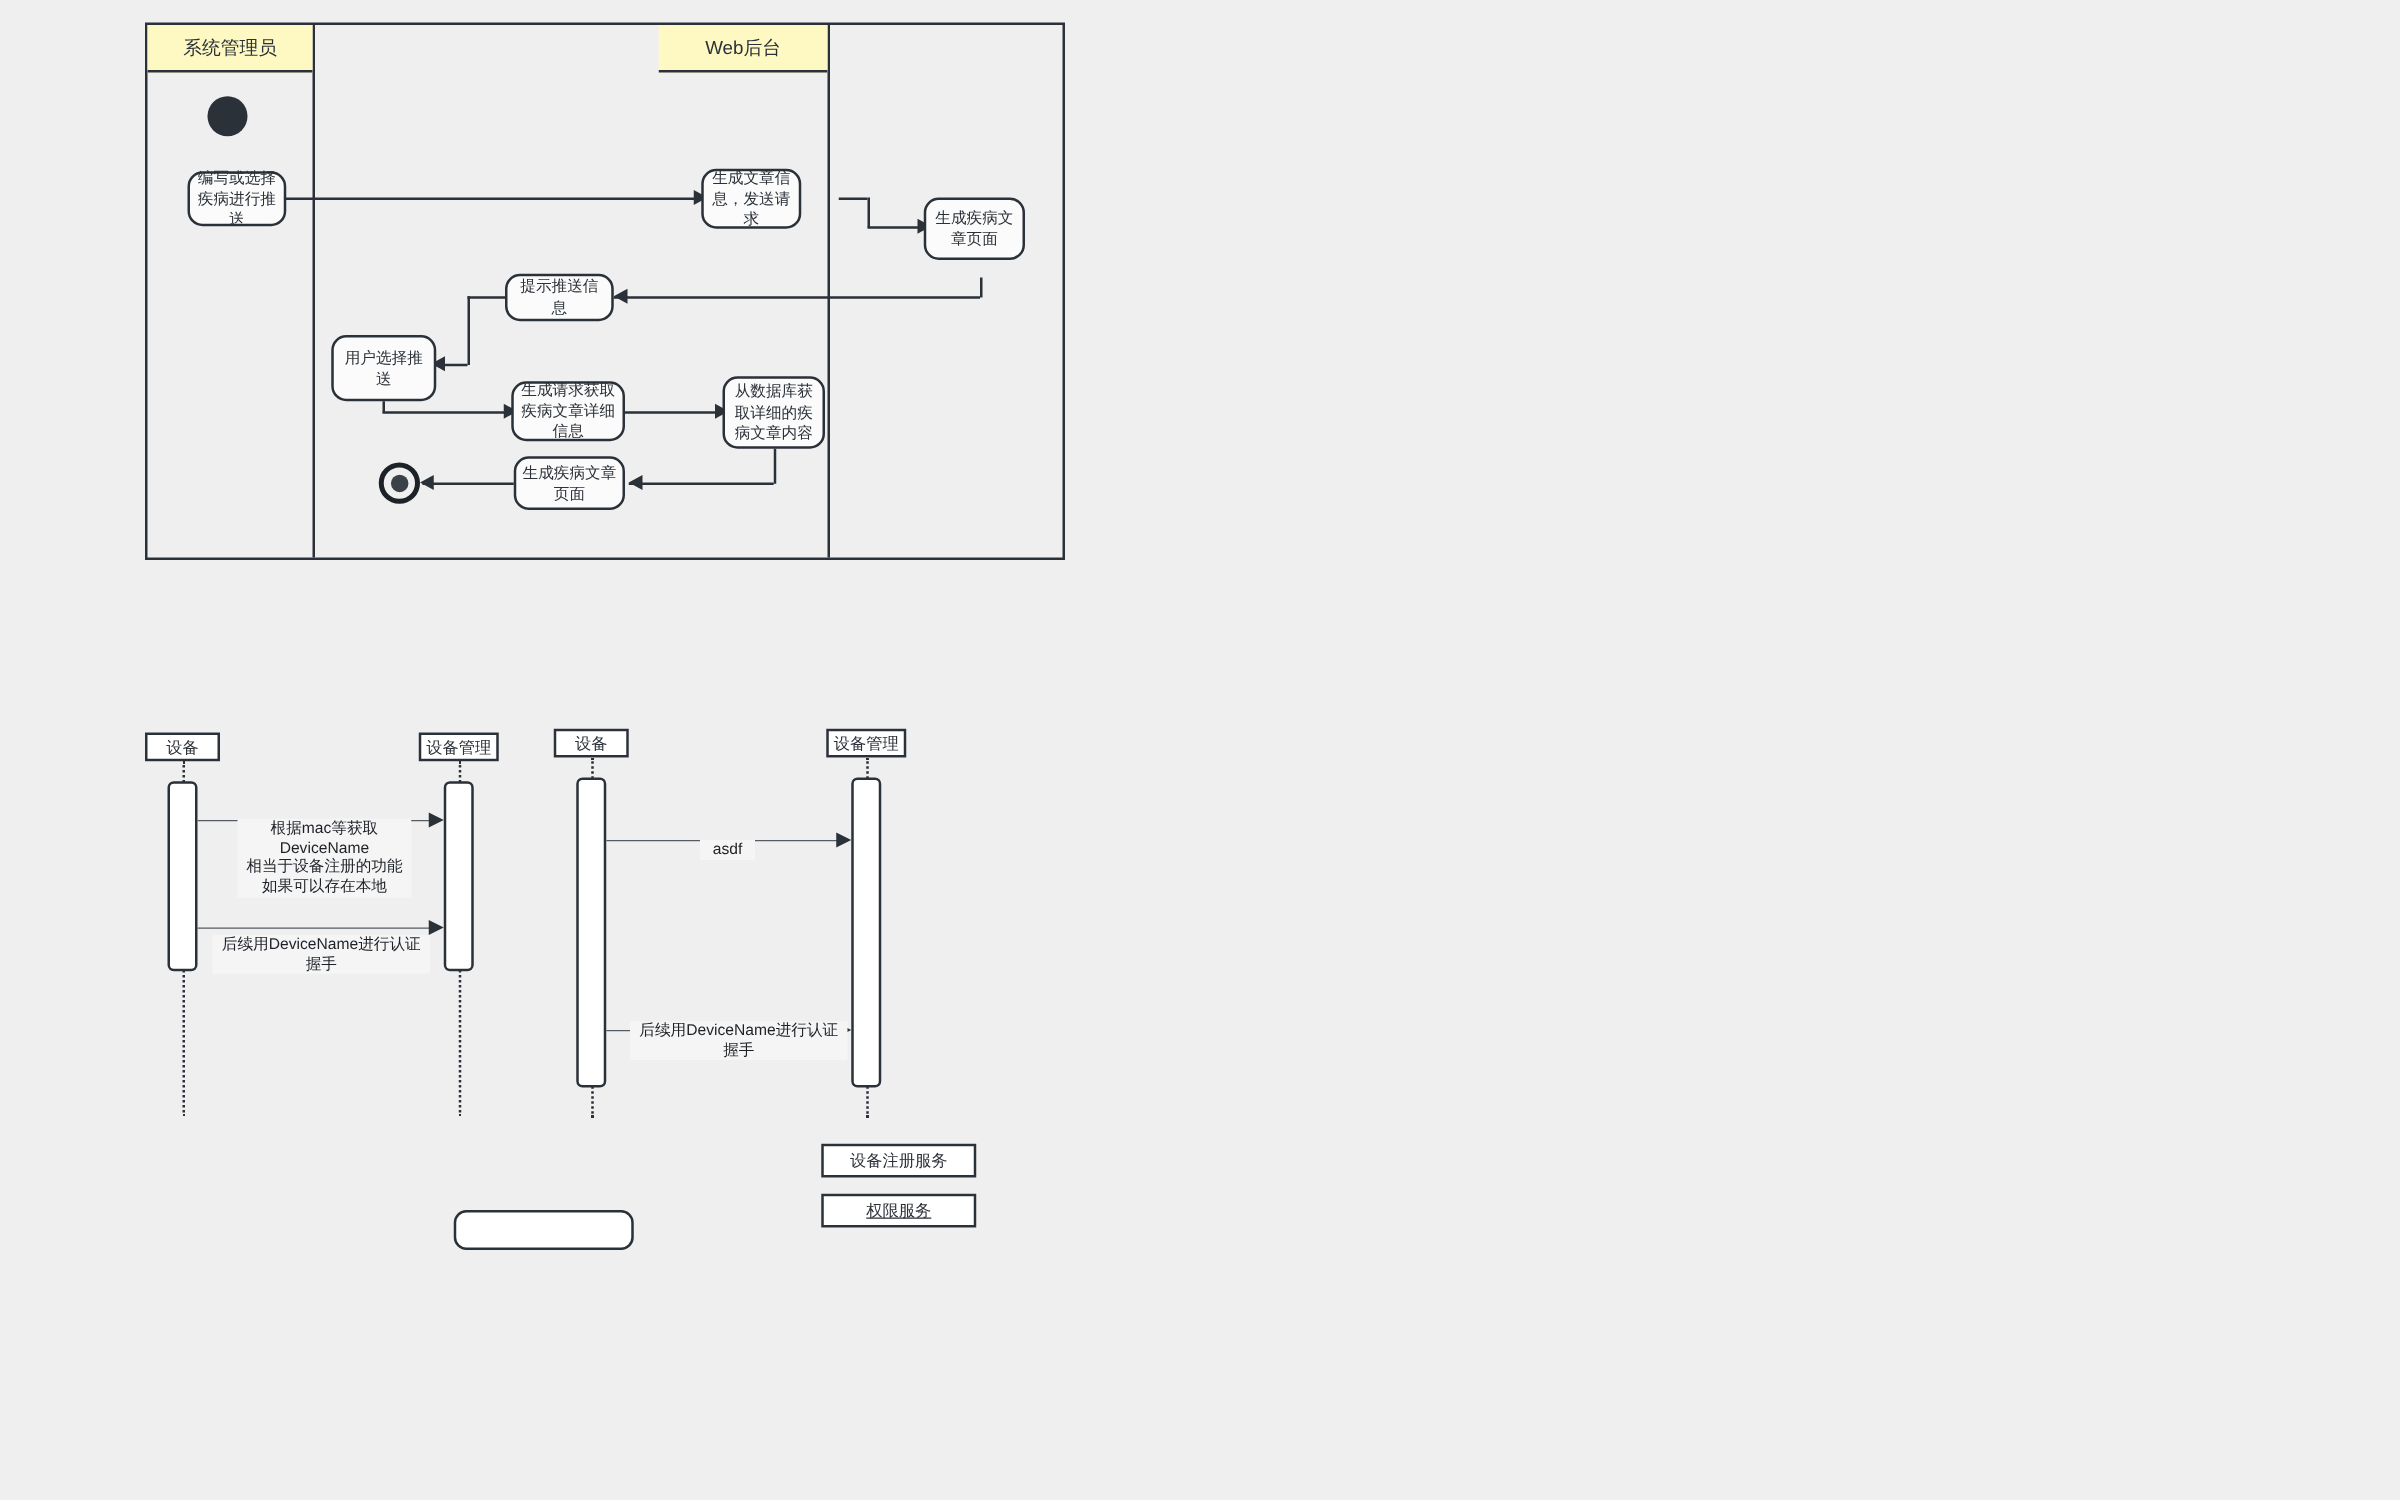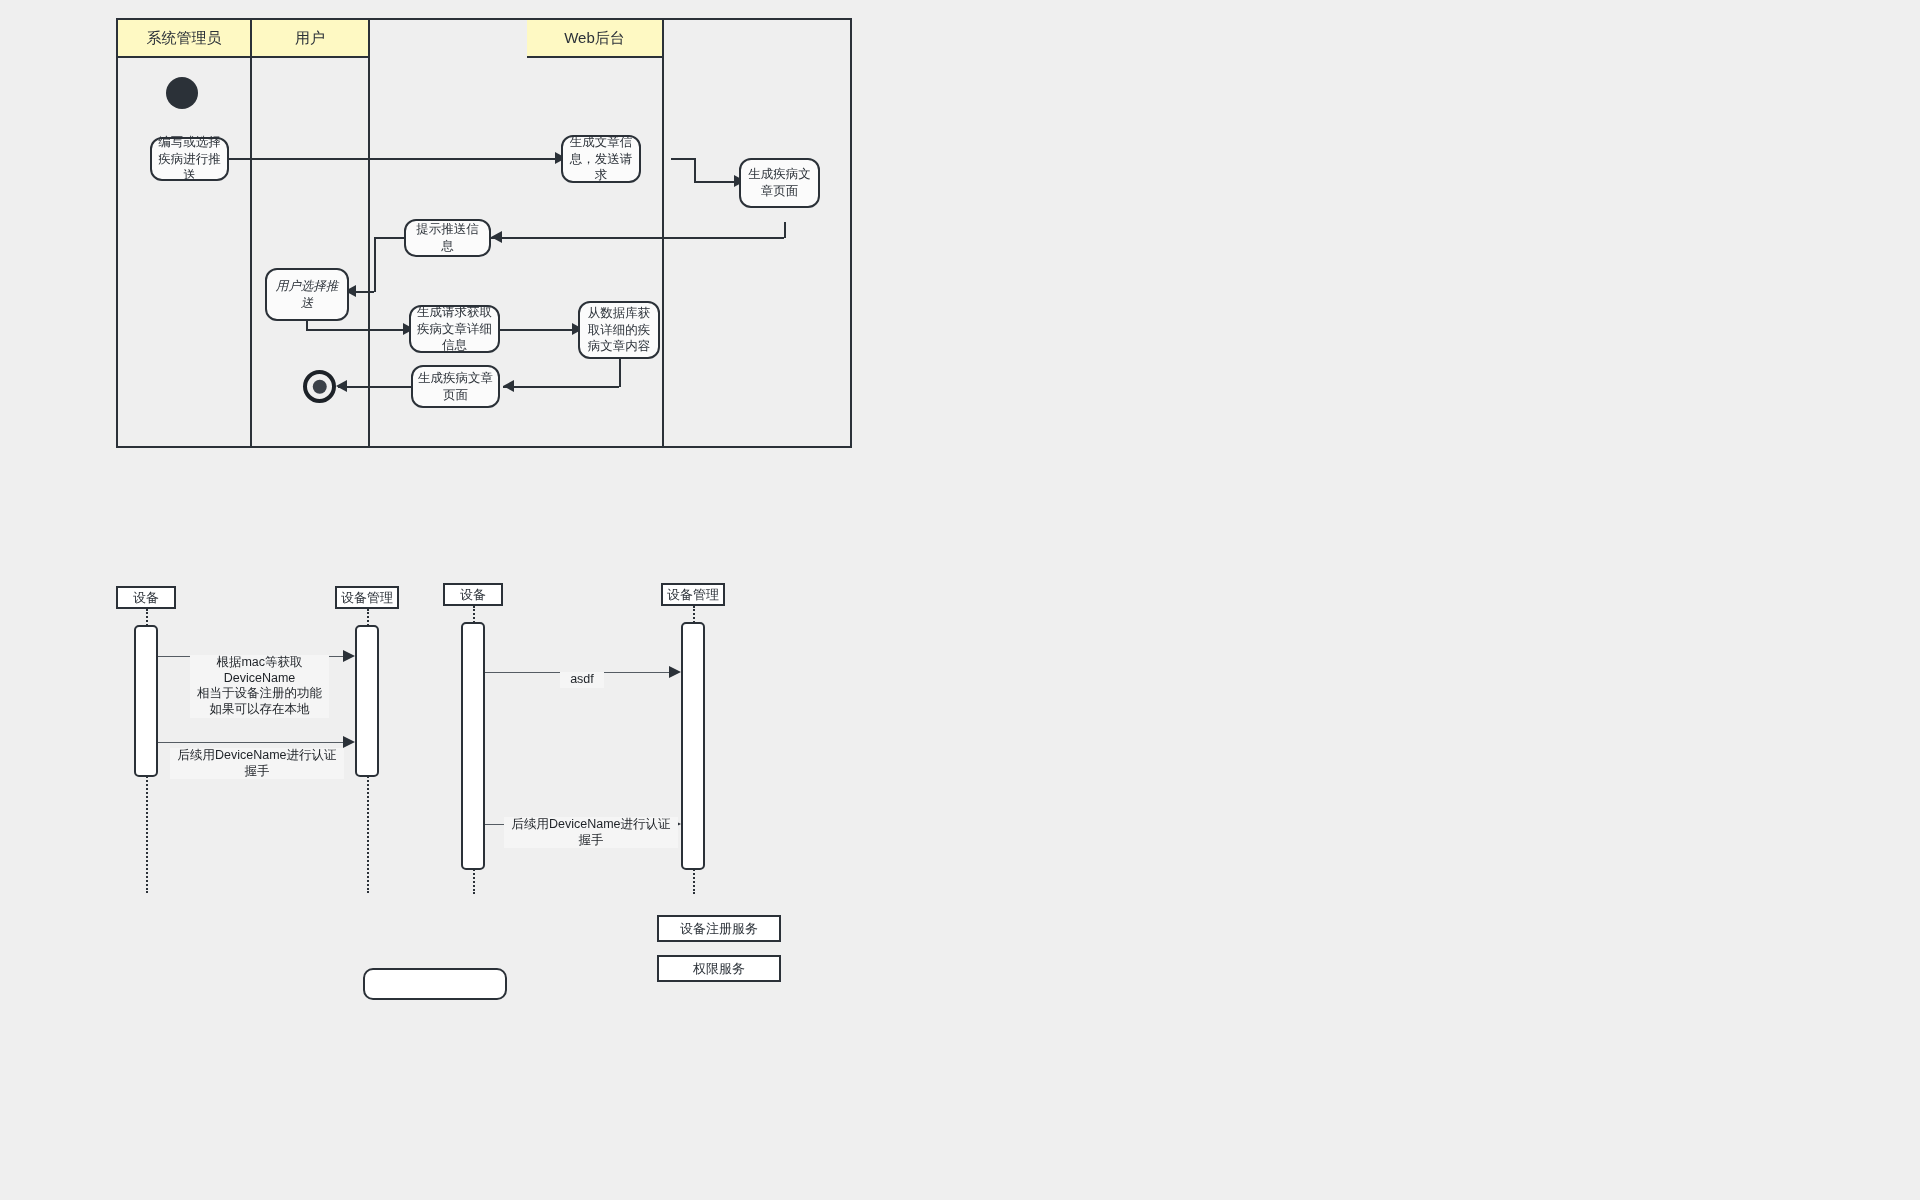--- a/index.html
+++ b/index.html
@@ -165,23 +165,20 @@
 </head>
 <body>
 
 <div id="canvas">
 
   <div class="swimlane-frame" style="left:116px; top:18px; width:736px; height:430px;">
 
     <div class="lane-col" style="left:0; width:134px;">
       <div class="lane-header">系统管理员</div>
     </div>
-    <div class="lane-col" style="left:134px; width:118px;">
-      <div class="lane-header">用户</div>
-    </div>
     <div class="lane-col" style="left:409px; width:137px;">
       <div class="lane-header">Web后台</div>
     </div>
 
     <div class="edge-h" style="left:102px; top:138px; width:341px;"></div>
     <div class="arrow arrow-r" style="left:437px; top:132px;"></div>
 
     <div class="edge-h" style="left:553px; top:138px; width:23px;"></div>
     <div class="edge-v" style="left:576px; top:138px; height:24px;"></div>
     <div class="edge-h" style="left:576px; top:161px; width:45px;"></div>
@@ -213,21 +210,21 @@
     <div class="start-node" style="left:48px; top:57px; width:32px; height:32px;"></div>
 
     <div class="act-node" style="left:32px; top:117px; width:79px; height:44px;">编写或选择疾病进行推送</div>
 
     <div class="act-node" style="left:443px; top:115px; width:80px; height:48px;">生成文章信息，发送请求</div>
 
     <div class="act-node" style="left:621px; top:138px; width:81px; height:50px;">生成疾病文章页面</div>
 
     <div class="act-node" style="left:286px; top:199px; width:87px; height:38px;">提示推送信息</div>
 
-    <div class="act-node" style="left:147px; top:248px; width:84px; height:53px;font-style:italic;">用户选择推送</div>
+    <div class="act-node" style="left:147px; top:248px; width:84px; height:53px;">用户选择推送</div>
 
     <div class="act-node" style="left:291px; top:285px; width:91px; height:48px;">生成请求获取疾病文章详细信息</div>
 
     <div class="act-node" style="left:460px; top:281px; width:82px; height:58px;">从数据库获取详细的疾病文章内容</div>
 
     <div class="act-node" style="left:293px; top:345px; width:89px; height:43px;">生成疾病文章页面</div>
 
     <div class="end-node" style="left:185px; top:350px; width:33px; height:33px;"></div>
   </div>
 
@@ -266,17 +263,17 @@
     <div class="msg-arrow" style="left:669px; top:666px;"></div>
     <div class="msg-label" style="left:560px; top:672px; width:40px;text-align:center;">asdf</div>
 
     <div class="msg-line" style="left:485px; top:824px; width:189px;"></div>
     <div class="msg-arrow" style="left:669px; top:818px;"></div>
     <div class="msg-label" style="left:504px; top:817px; width:170px;">后续用DeviceName进行认证握手</div>
   </div>
 
   <div class="svc-box" style="left:657px; top:915px; width:124px; height:27px;">设备注册服务</div>
 
-  <div class="svc-box" style="left:657px; top:955px; width:124px; height:27px;">权限服务</div>
+  <div class="svc-box" style="left:657px; top:955px; width:124px; height:27px;text-decoration:underline;">权限服务</div>
 
   <div class="rounded-stub" style="left:363px; top:968px; width:144px; height:32px;"></div>
 
 </div>
 
 </body></html>

